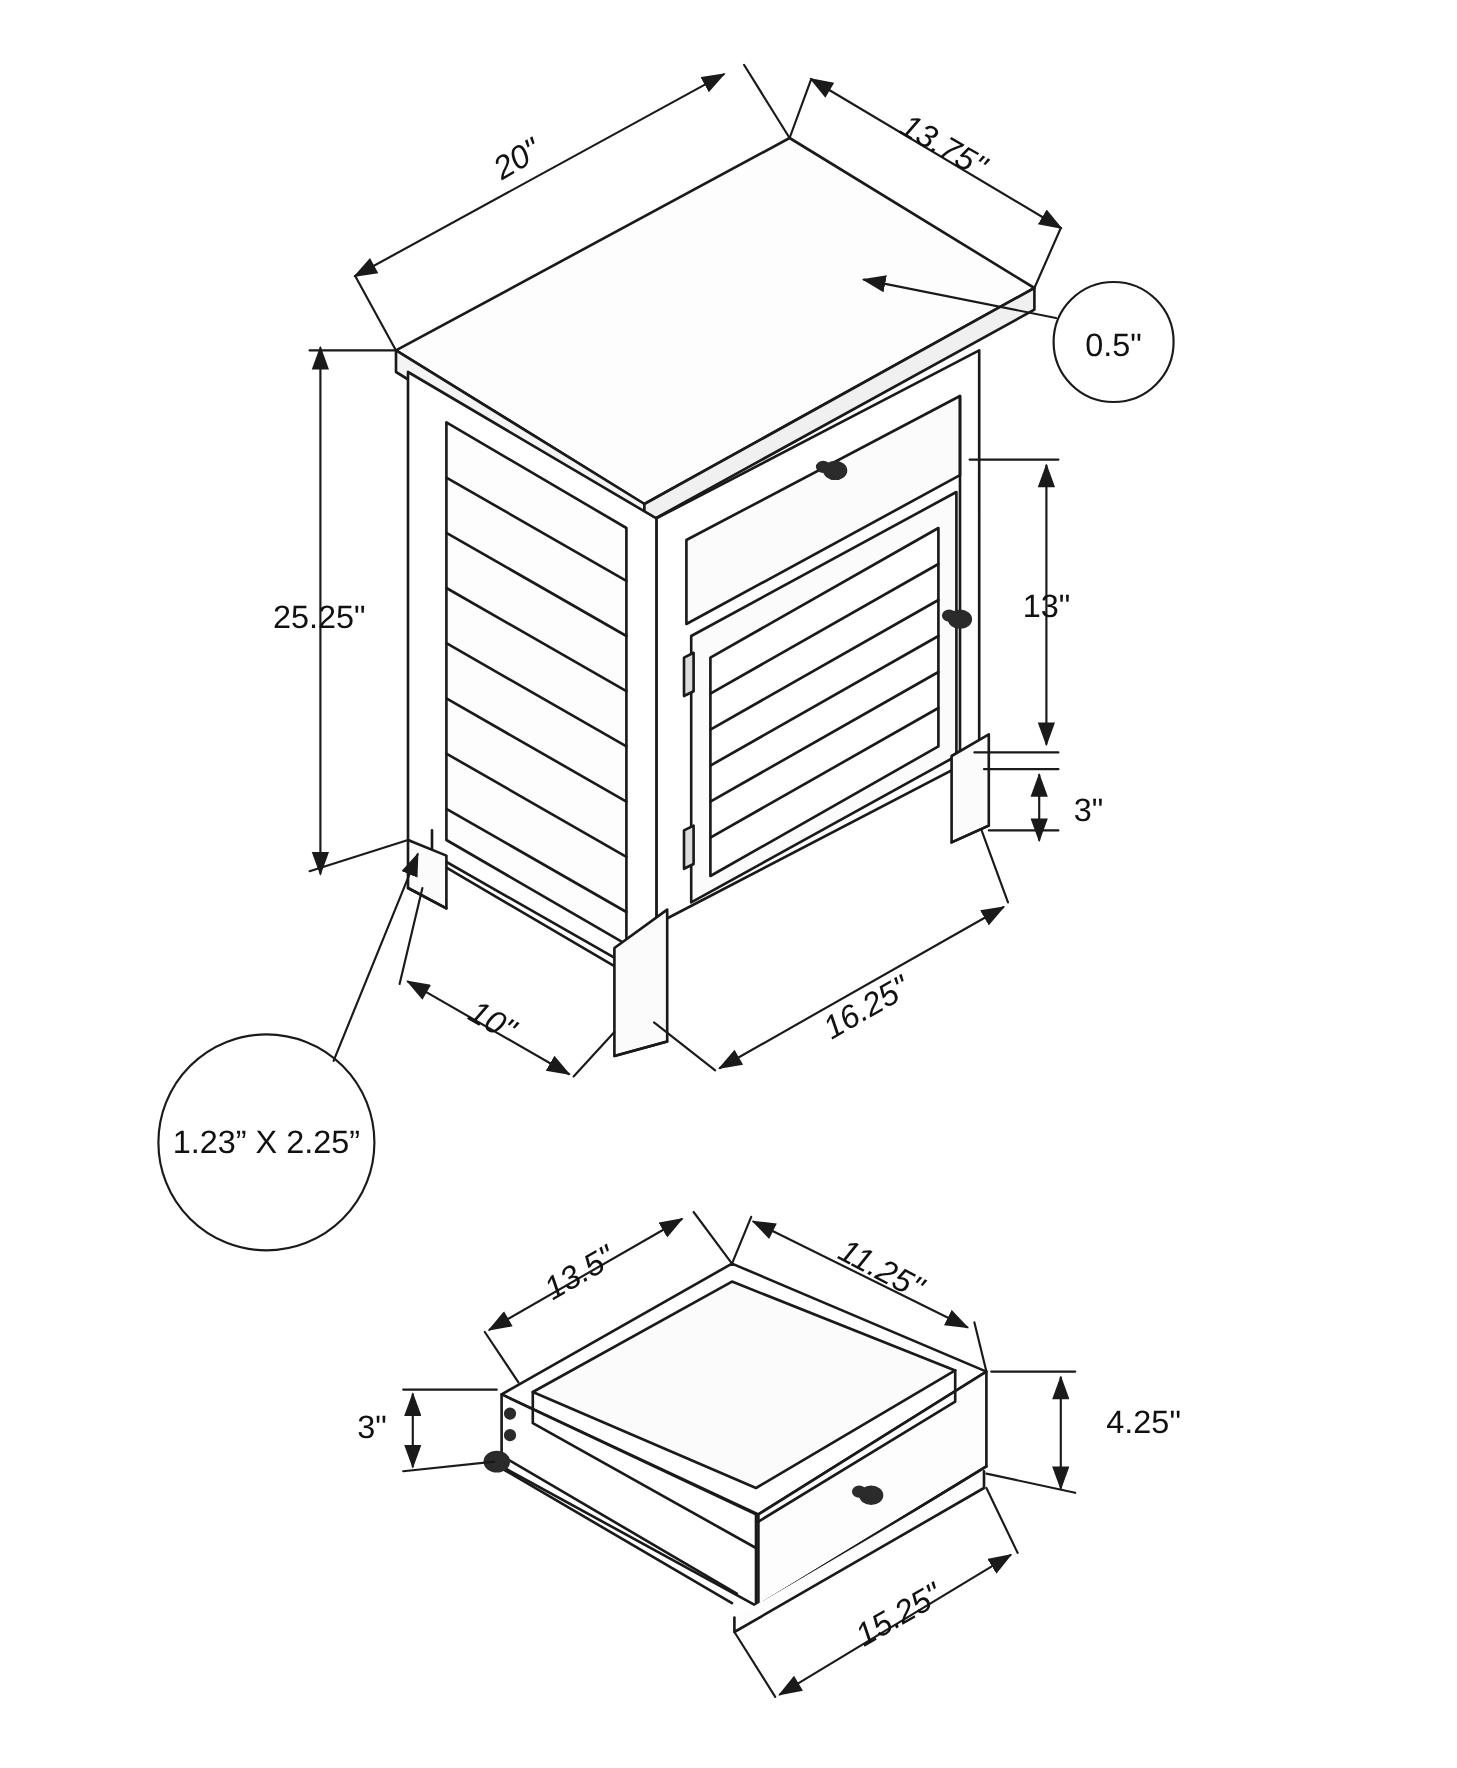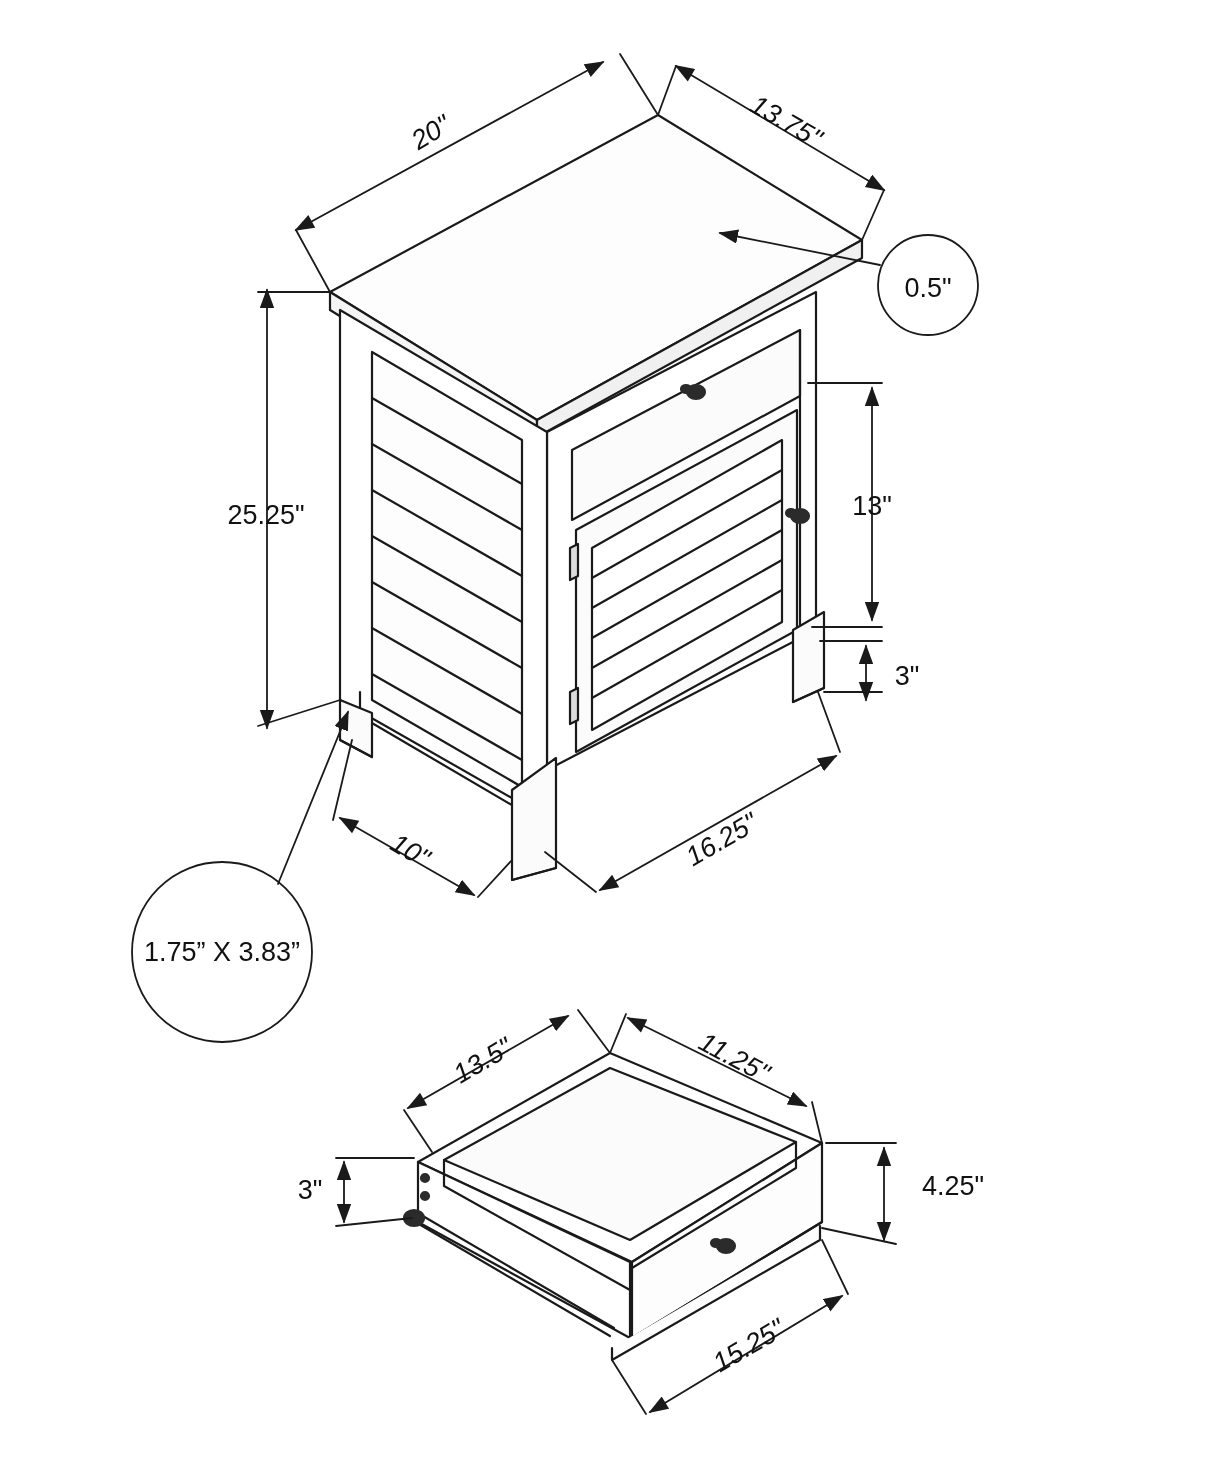--- a/index.html
+++ b/index.html
@@ -223,21 +223,21 @@
   <div class="dim-label upright" style="left:266px; top:515px; transform:translate(-50%,-50%);">25.25"</div>
 
   <div class="dim-label upright" style="left:872px; top:506px; transform:translate(-50%,-50%);">13"</div>
 
   <div class="dim-label upright" style="left:907px; top:676px; transform:translate(-50%,-50%);">3"</div>
 
   <div class="dim-label" style="left:410px; top:851px; transform:translate(-50%,-50%) rotate(30deg);">10"</div>
 
   <div class="dim-label" style="left:722px; top:840px; transform:translate(-50%,-50%) rotate(-30deg);">16.25"</div>
 
-  <div class="callout-label upright" style="left:222px; top:952px; transform:translate(-50%,-50%);">1.75” X 3.83”</div>
+  <div class="callout-label upright" style="left:222px; top:952px; transform:translate(-50%,-50%);">1.23” X 2.25”</div>
 
   <div class="dim-label" style="left:483px; top:1061px; transform:translate(-50%,-50%) rotate(-30deg);">13.5"</div>
 
   <div class="dim-label" style="left:734px; top:1058px; transform:translate(-50%,-50%) rotate(28deg);">11.25"</div>
 
   <div class="dim-label upright" style="left:310px; top:1190px; transform:translate(-50%,-50%);">3"</div>
 
   <div class="dim-label upright" style="left:953px; top:1186px; transform:translate(-50%,-50%);">4.25"</div>
 
   <div class="dim-label" style="left:749px; top:1346px; transform:translate(-50%,-50%) rotate(-30deg);">15.25"</div>

